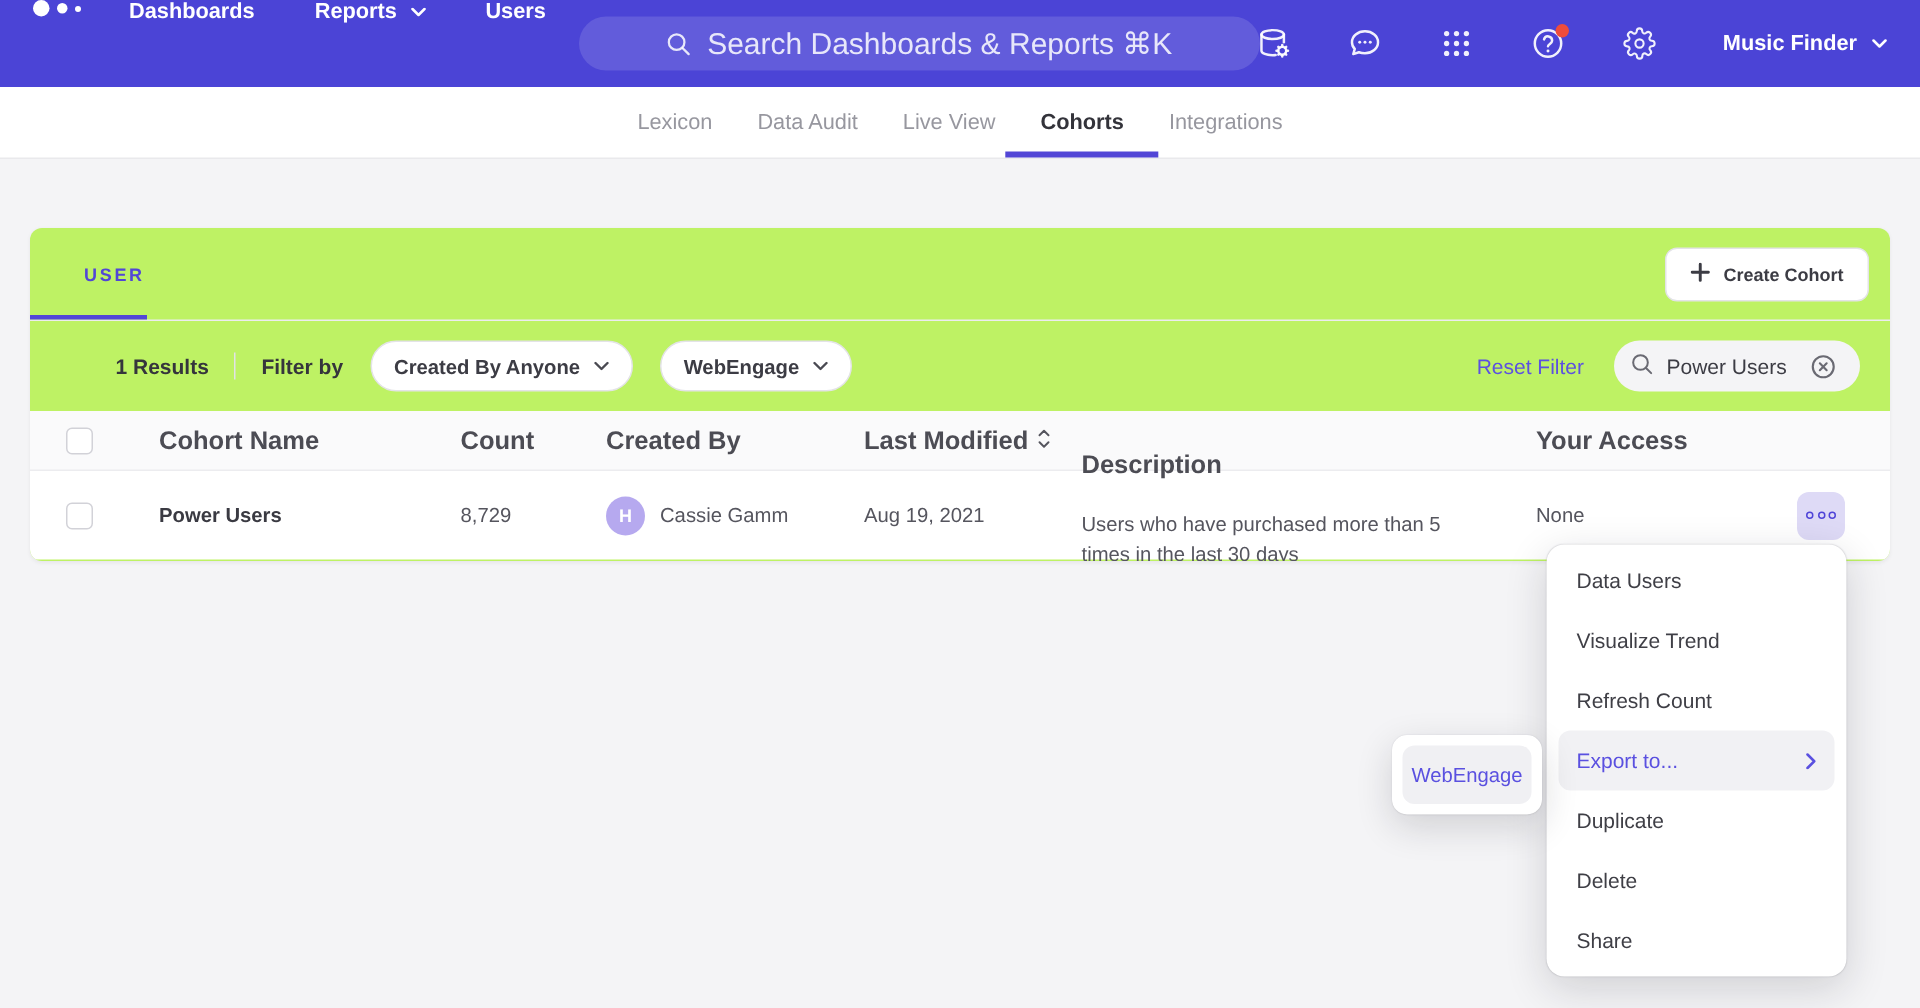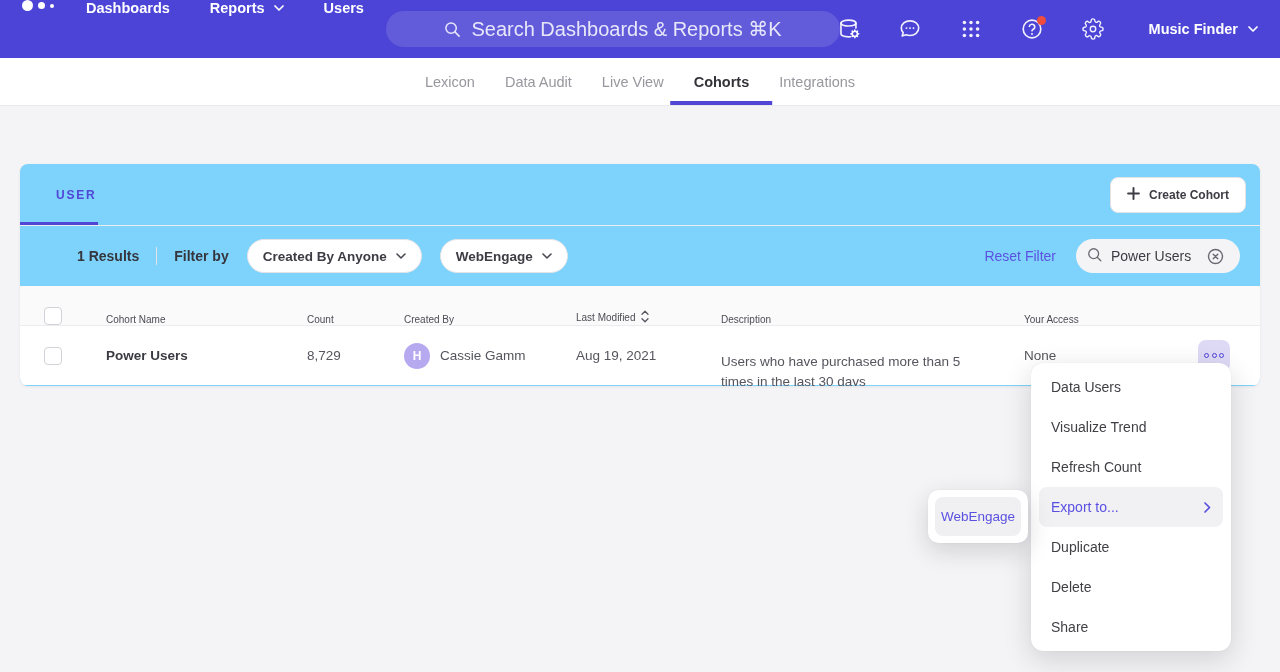--- a/index.html
+++ b/index.html
@@ -24,40 +24,40 @@
   .chev-w { width:10px; height:7px; }
   .chev-w path { stroke:#fff; stroke-width:1.7; fill:none; stroke-linecap:round; stroke-linejoin:round; }
 
   
   .subnav { height:48px; background:#fff; border-bottom:1px solid #e9e9ec; display:flex; justify-content:center; align-items:stretch; gap:26px; }
   .tab { display:flex; align-items:center; font-size:14.5px; color:#97979f; cursor:pointer; position:relative; padding:0 2px; }
   .tab.active { color:#33333a; font-weight:700; }
   .tab.active .tab-underline { position:absolute; bottom:0; left:50%; transform:translateX(-50%); width:calc(100% + 42px); height:4px; background:#5246d6; }
 
   
-  .card { position:absolute; left:20px; top:164px; width:1240px; height:222px; background:#7dd3fc; border-radius:8px; box-shadow:0 1px 3px rgba(25,25,35,0.06); overflow:hidden; }
+  .card { position:absolute; left:20px; top:152px; width:1240px; height:222px; background:#bef264; border-radius:8px; box-shadow:0 1px 3px rgba(25,25,35,0.06); overflow:hidden; }
   .card-header { position:relative; height:62px; border-bottom:1px solid #ececef; display:flex; align-items:center; }
   .user-tab { padding-left:36px; font-size:12px; font-weight:700; letter-spacing:1.8px; color:#5246d6; cursor:pointer; }
   .user-underline { position:absolute; left:0; bottom:0; width:78px; height:3px; background:#5246d6; }
   .create-btn { margin-left:auto; margin-right:14px; height:36px; padding:0 16px; background:#fff; border:1px solid #e3e3e7; border-radius:8px; display:flex; align-items:center; gap:9px; font-size:12px; font-weight:700; color:#3c3c44; cursor:pointer; }
   .plus-icon svg { stroke:#3c3c44; stroke-width:1.8; stroke-linecap:round; fill:none; }
 
   .filter-row { height:60px; display:flex; align-items:center; padding:0 20px 0 57px; font-size:14px; color:#35353c; }
   .bold-label { font-weight:700; }
   .vdiv { width:1px; height:18px; background:#e2e2e6; margin:0 17px; }
   .pill { margin-left:18px; height:34px; padding:0 15px; border:1px solid #e3e3e7; border-radius:17px; display:flex; align-items:center; gap:9px; font-size:13.5px; font-weight:700; color:#3c3c44; background:#fff; cursor:pointer; }
   .chev-g { width:10px; height:7px; }
   .chev-g path { stroke:#4a4a52; stroke-width:1.6; fill:none; stroke-linecap:round; stroke-linejoin:round; }
   .reset-link { margin-left:auto; color:#5c51e0; font-size:14px; cursor:pointer; }
   .cohort-search { margin-left:20px; margin-right:0; width:164px; height:34px; background:#f4f4f6; border-radius:17px; display:flex; align-items:center; padding:0 11px; gap:8px; }
   .cohort-search input { border:none; background:transparent; outline:none; width:88px; font-size:14px; color:#3c3c44; font-family:"Liberation Sans", sans-serif; }
   .icon-g svg { stroke:#6a6a73; fill:none; stroke-width:1.5; stroke-linecap:round; }
 
   
-  .thead { height:40px; background:#fafafb; border-bottom:1px solid #ececef; display:flex; align-items:flex-end; font-size:10px; font-weight:400; color:#4c4c54; }
+  .thead { height:40px; background:#fafafb; border-bottom:1px solid #ececef; display:flex; align-items:center; font-size:17px; font-weight:700; color:#4c4c54; }
   .trow { height:59px; display:flex; align-items:center; font-size:13.5px; color:#55555e; background:#fff; }
   .c-check { width:86px; padding-left:24px; }
   .c-name { width:201px; }
   .c-count { width:97px; }
   .c-created { width:172px; display:flex; align-items:center; gap:10px; }
   .c-modified { width:145px; display:flex; align-items:center; gap:6px; }
   .c-desc { width:303px; padding-right:50px; line-height:1.45;margin-top:32px; }
   .c-access { flex:1; }
   .c-actions { width:62px; display:flex; }
   .checkbox { display:block; width:18px; height:18px; border:1.5px solid #d2d2d8; border-radius:4px; background:#fff; cursor:pointer; }

